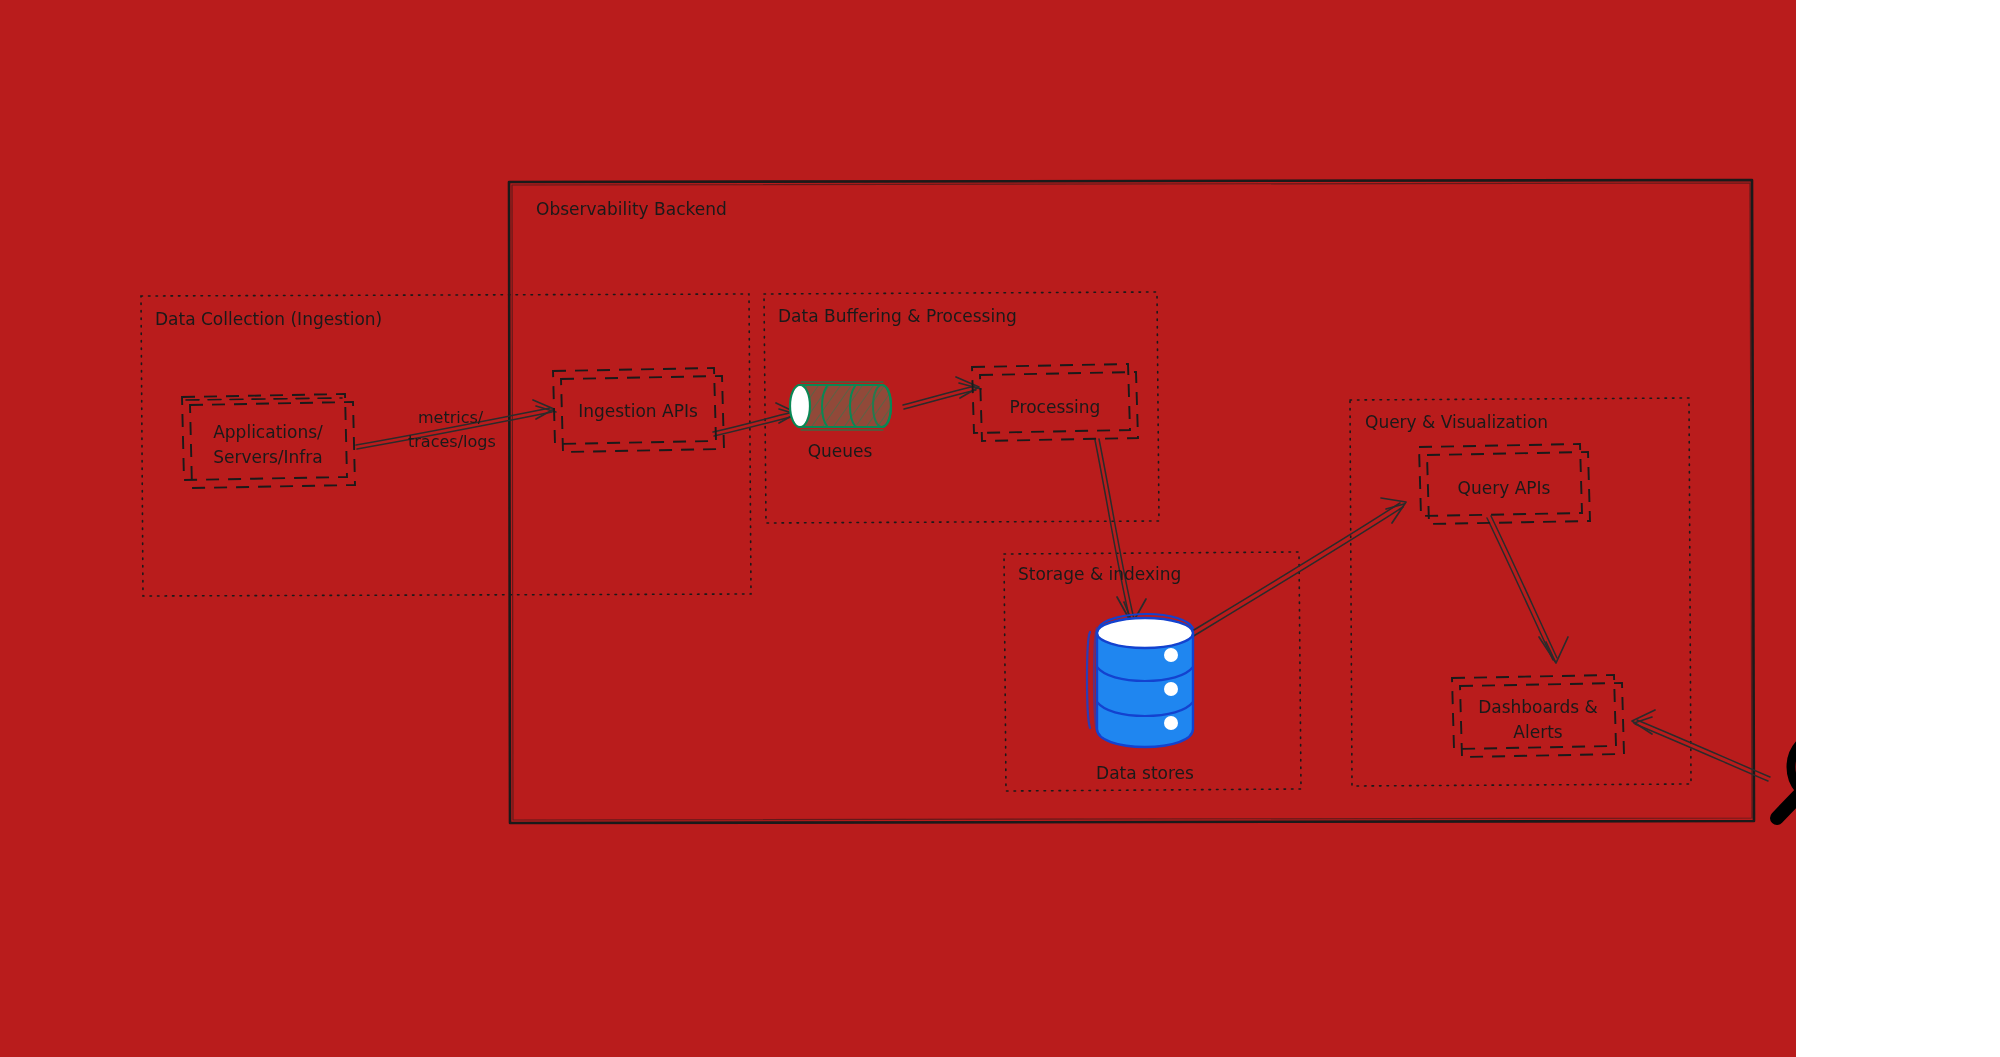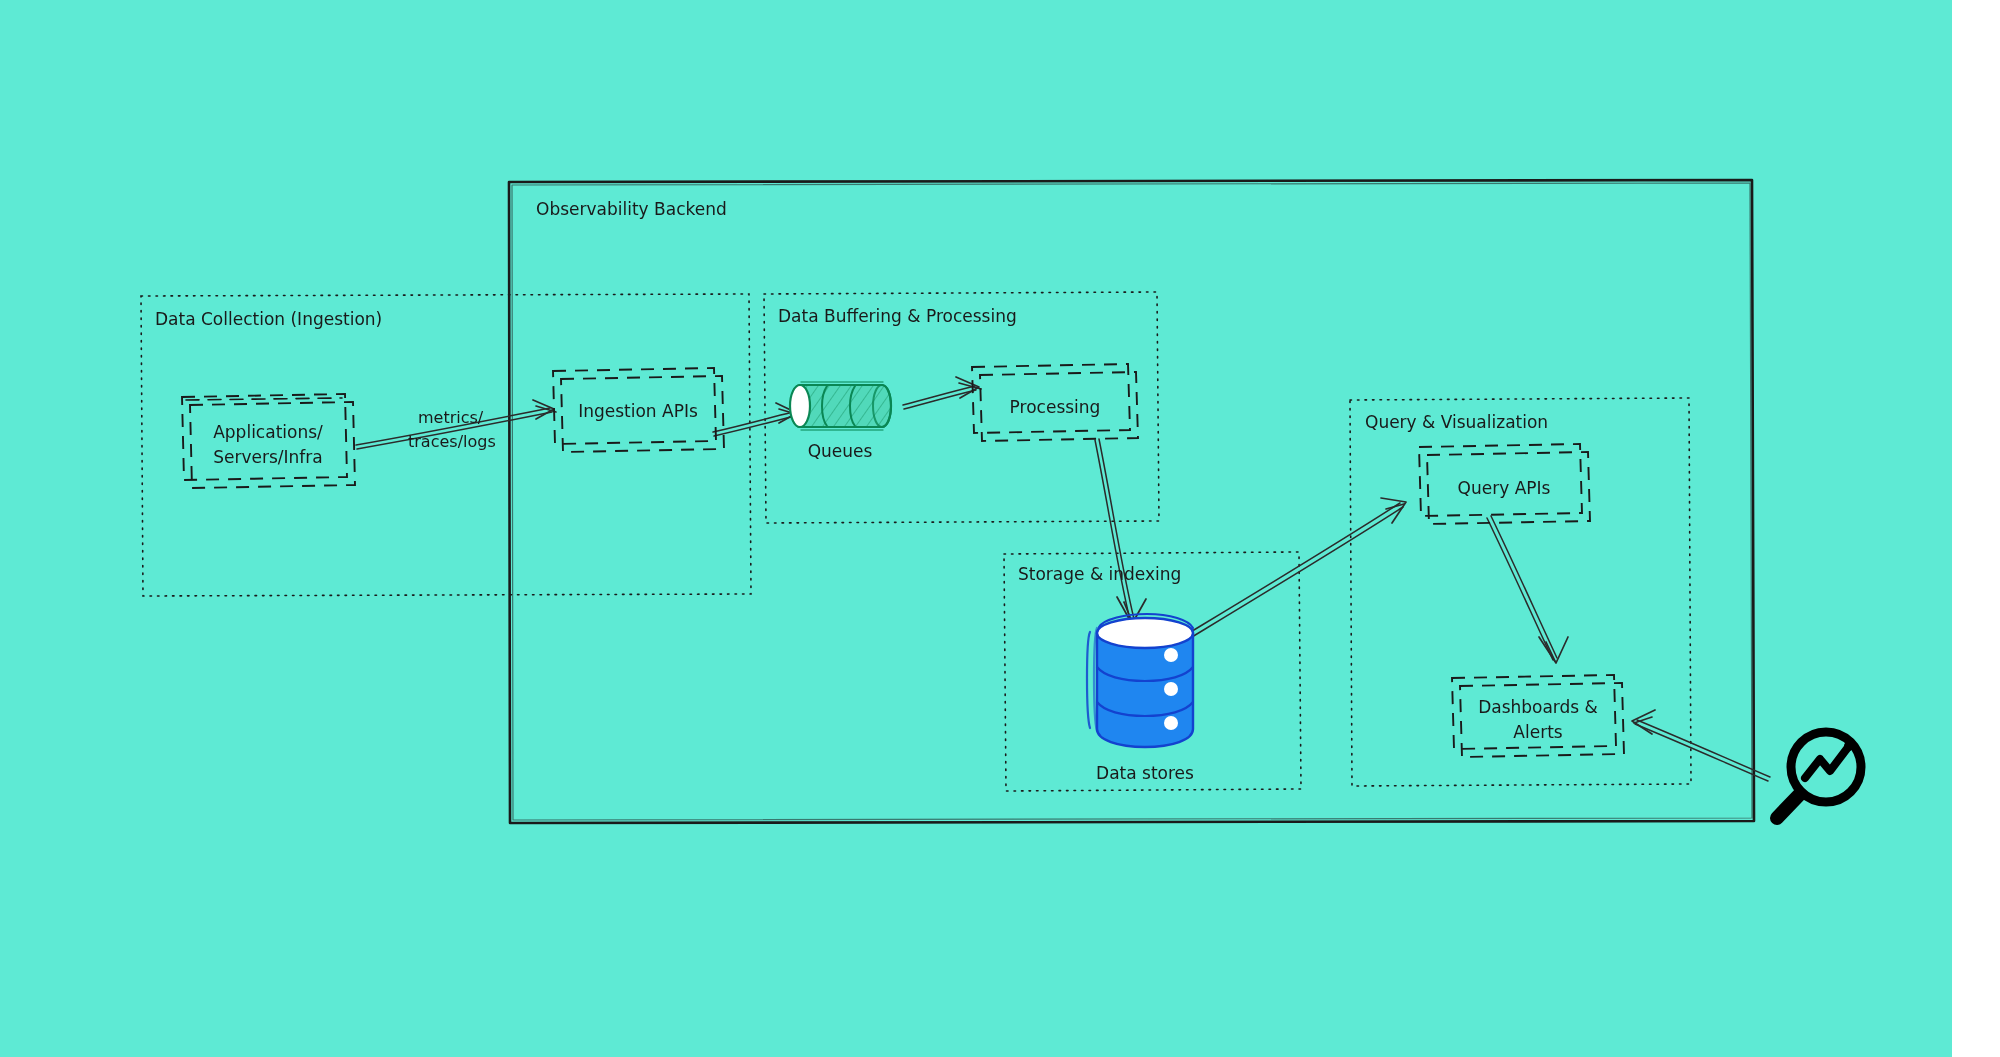--- a/index.html
+++ b/index.html
@@ -3,25 +3,26 @@
 <meta charset="utf-8">
 <title>Observability Architecture Diagram</title>
 <style>
   html, body {
     margin: 0;
     padding: 0;
     background: #ffffff;
   }
   #canvas {
     position: relative;
-    width: 1952px;
+    width: 1768px;
     height: 1057px;
-    background: #5eead4;
+    background: #b91c1c;
     overflow: hidden;
     font-family: "DejaVu Sans", sans-serif;
+    padding-left: 28px;
   }
   svg.layer {
     position: absolute;
     left: 0;
     top: 0;
     width: 2000px;
     height: 1057px;
   }
   .node-label, .group-label, .edge-label, .free-label {
     font-family: "DejaVu Sans", sans-serif;

